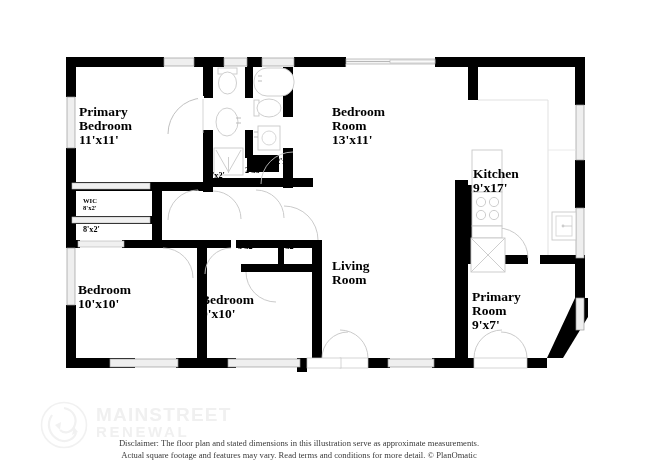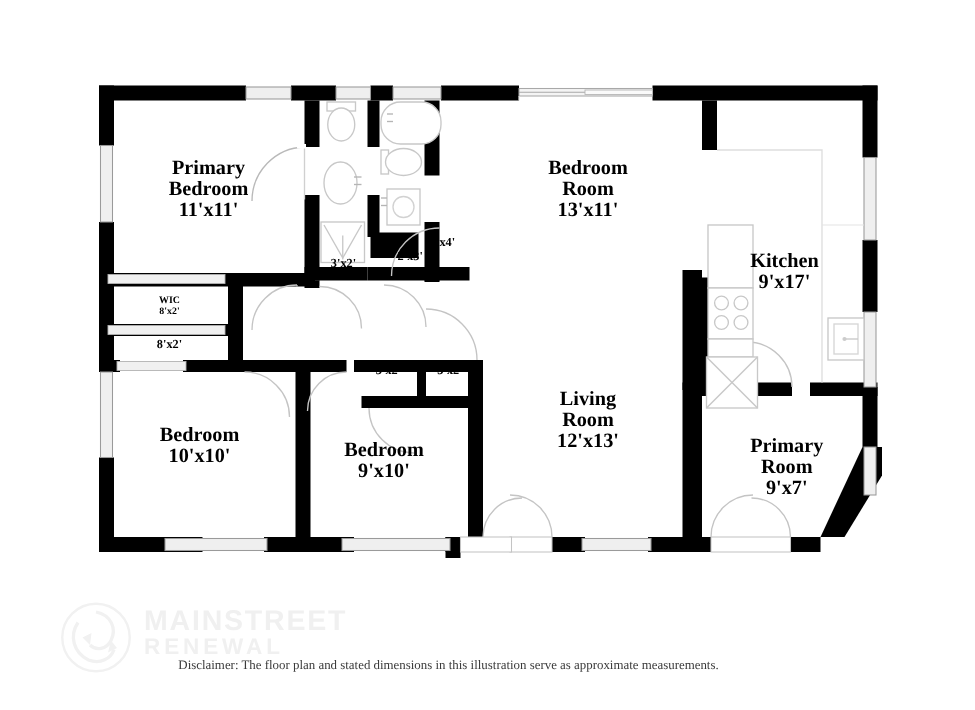--- a/index.html
+++ b/index.html
@@ -22,21 +22,20 @@
     background: #ffffff;
   }
   #plan-svg {
     position: absolute;
     left: 0; top: 0;
     width: 650px;
     height: 473px;
   }
   .room-label {
     position: absolute;
-    text-align: center;
     font-family: "Liberation Serif", serif;
     font-weight: bold;
     color: #000000;
     line-height: 1.02;
     white-space: nowrap;
     letter-spacing: 0px;
   }
   .room-label.big { font-size: 13.5px; }
   .room-label.small { font-size: 8.2px; }
   .room-label.tiny { font-size: 6.6px; }
@@ -307,21 +306,20 @@
   </div>
 
   <div class="room-label big" style="left:473px; top:167px; width:100px;">
     <span class="ln">Kitchen</span>
     <span class="ln">9'x17'</span>
   </div>
 
   <div class="room-label big" style="left:332px; top:259px; width:120px;">
     <span class="ln">Living</span>
     <span class="ln">Room</span>
-    <span class="ln">12'x13'</span>
   </div>
 
   <div class="room-label big" style="left:472px; top:290px; width:105px;">
     <span class="ln">Primary</span>
     <span class="ln">Room</span>
     <span class="ln">9'x7'</span>
   </div>
 
   <div class="room-label big" style="left:78px; top:283px; width:110px;">
     <span class="ln">Bedroom</span>
@@ -371,15 +369,16 @@
       <path d="M 34 26 L 38 31 L 32 34 Z" fill="#f1f1f1"></path>
     </svg>
     <div id="wm-text">
       <span class="wm1">MAINSTREET</span>
       <span class="wm2">RENEWAL</span>
     </div>
   </div>
 
   <div id="disclaimer">
     <span class="ln">Disclaimer: The floor plan and stated dimensions in this illustration serve as approximate measurements.</span>
+    <span class="ln">Actual square footage and features may vary. Read terms and conditions for more detail. © PlanOmatic</span>
   </div>
 
 </div>
 
 </body></html>

